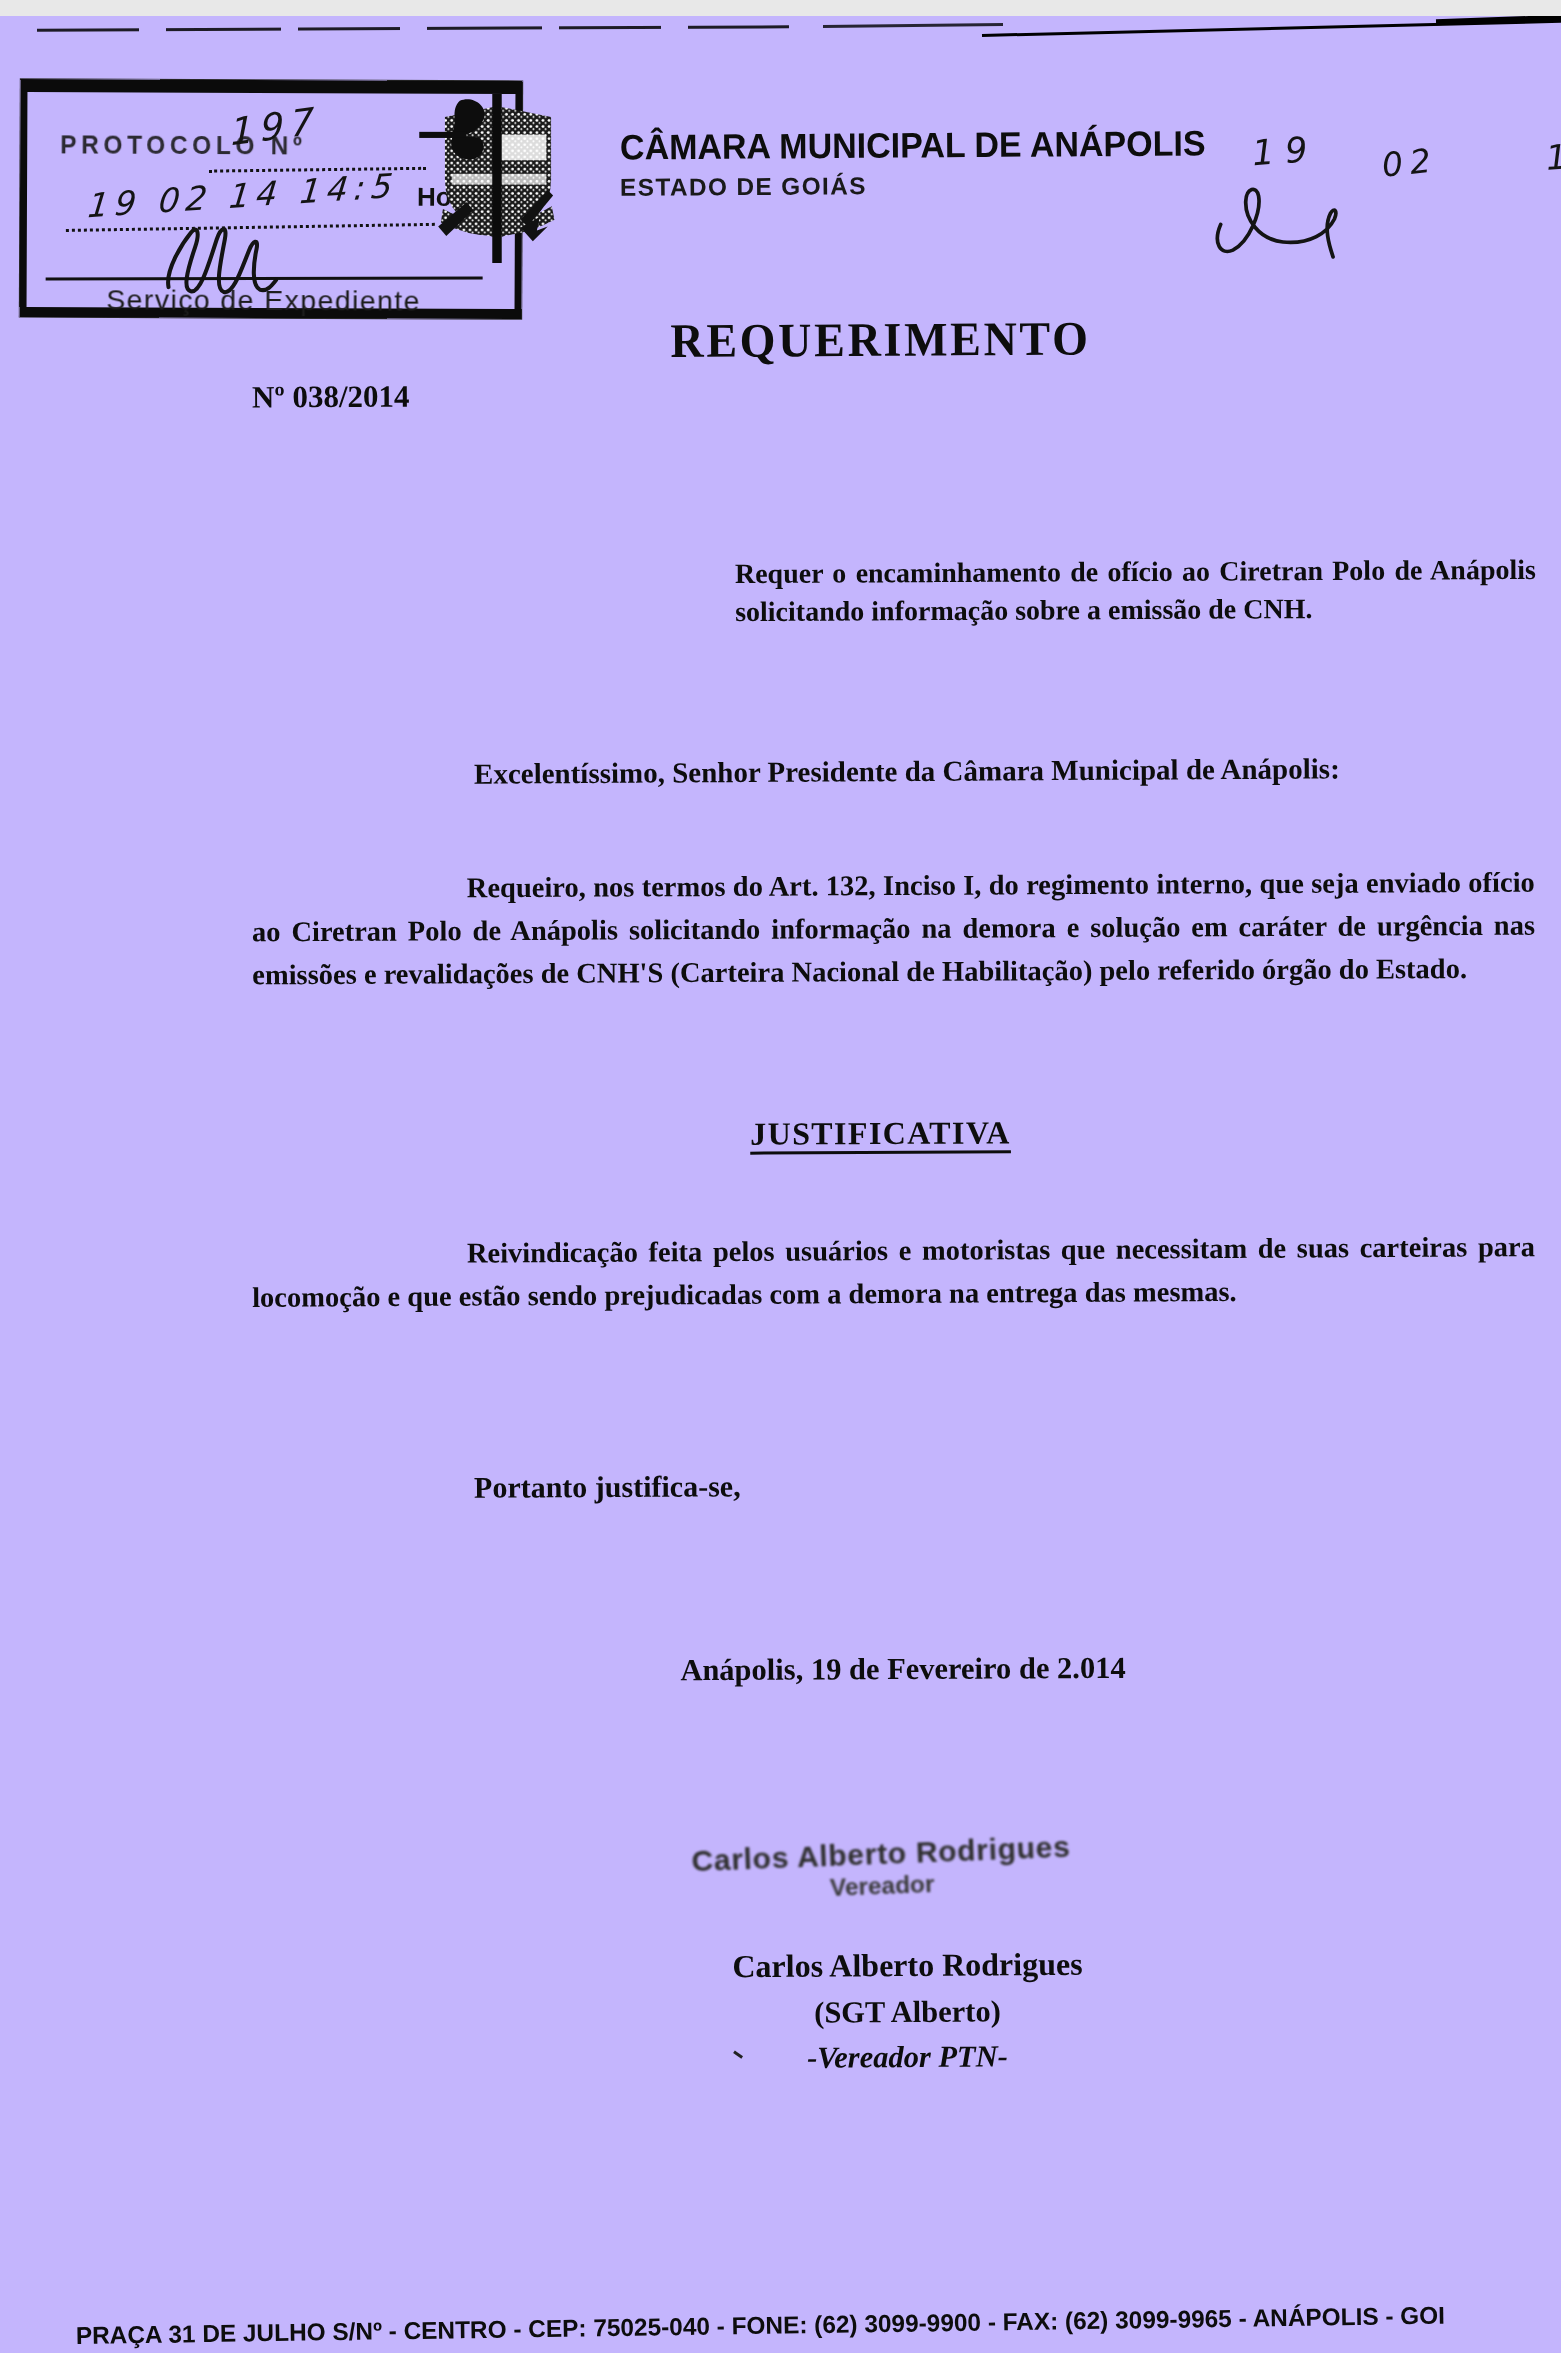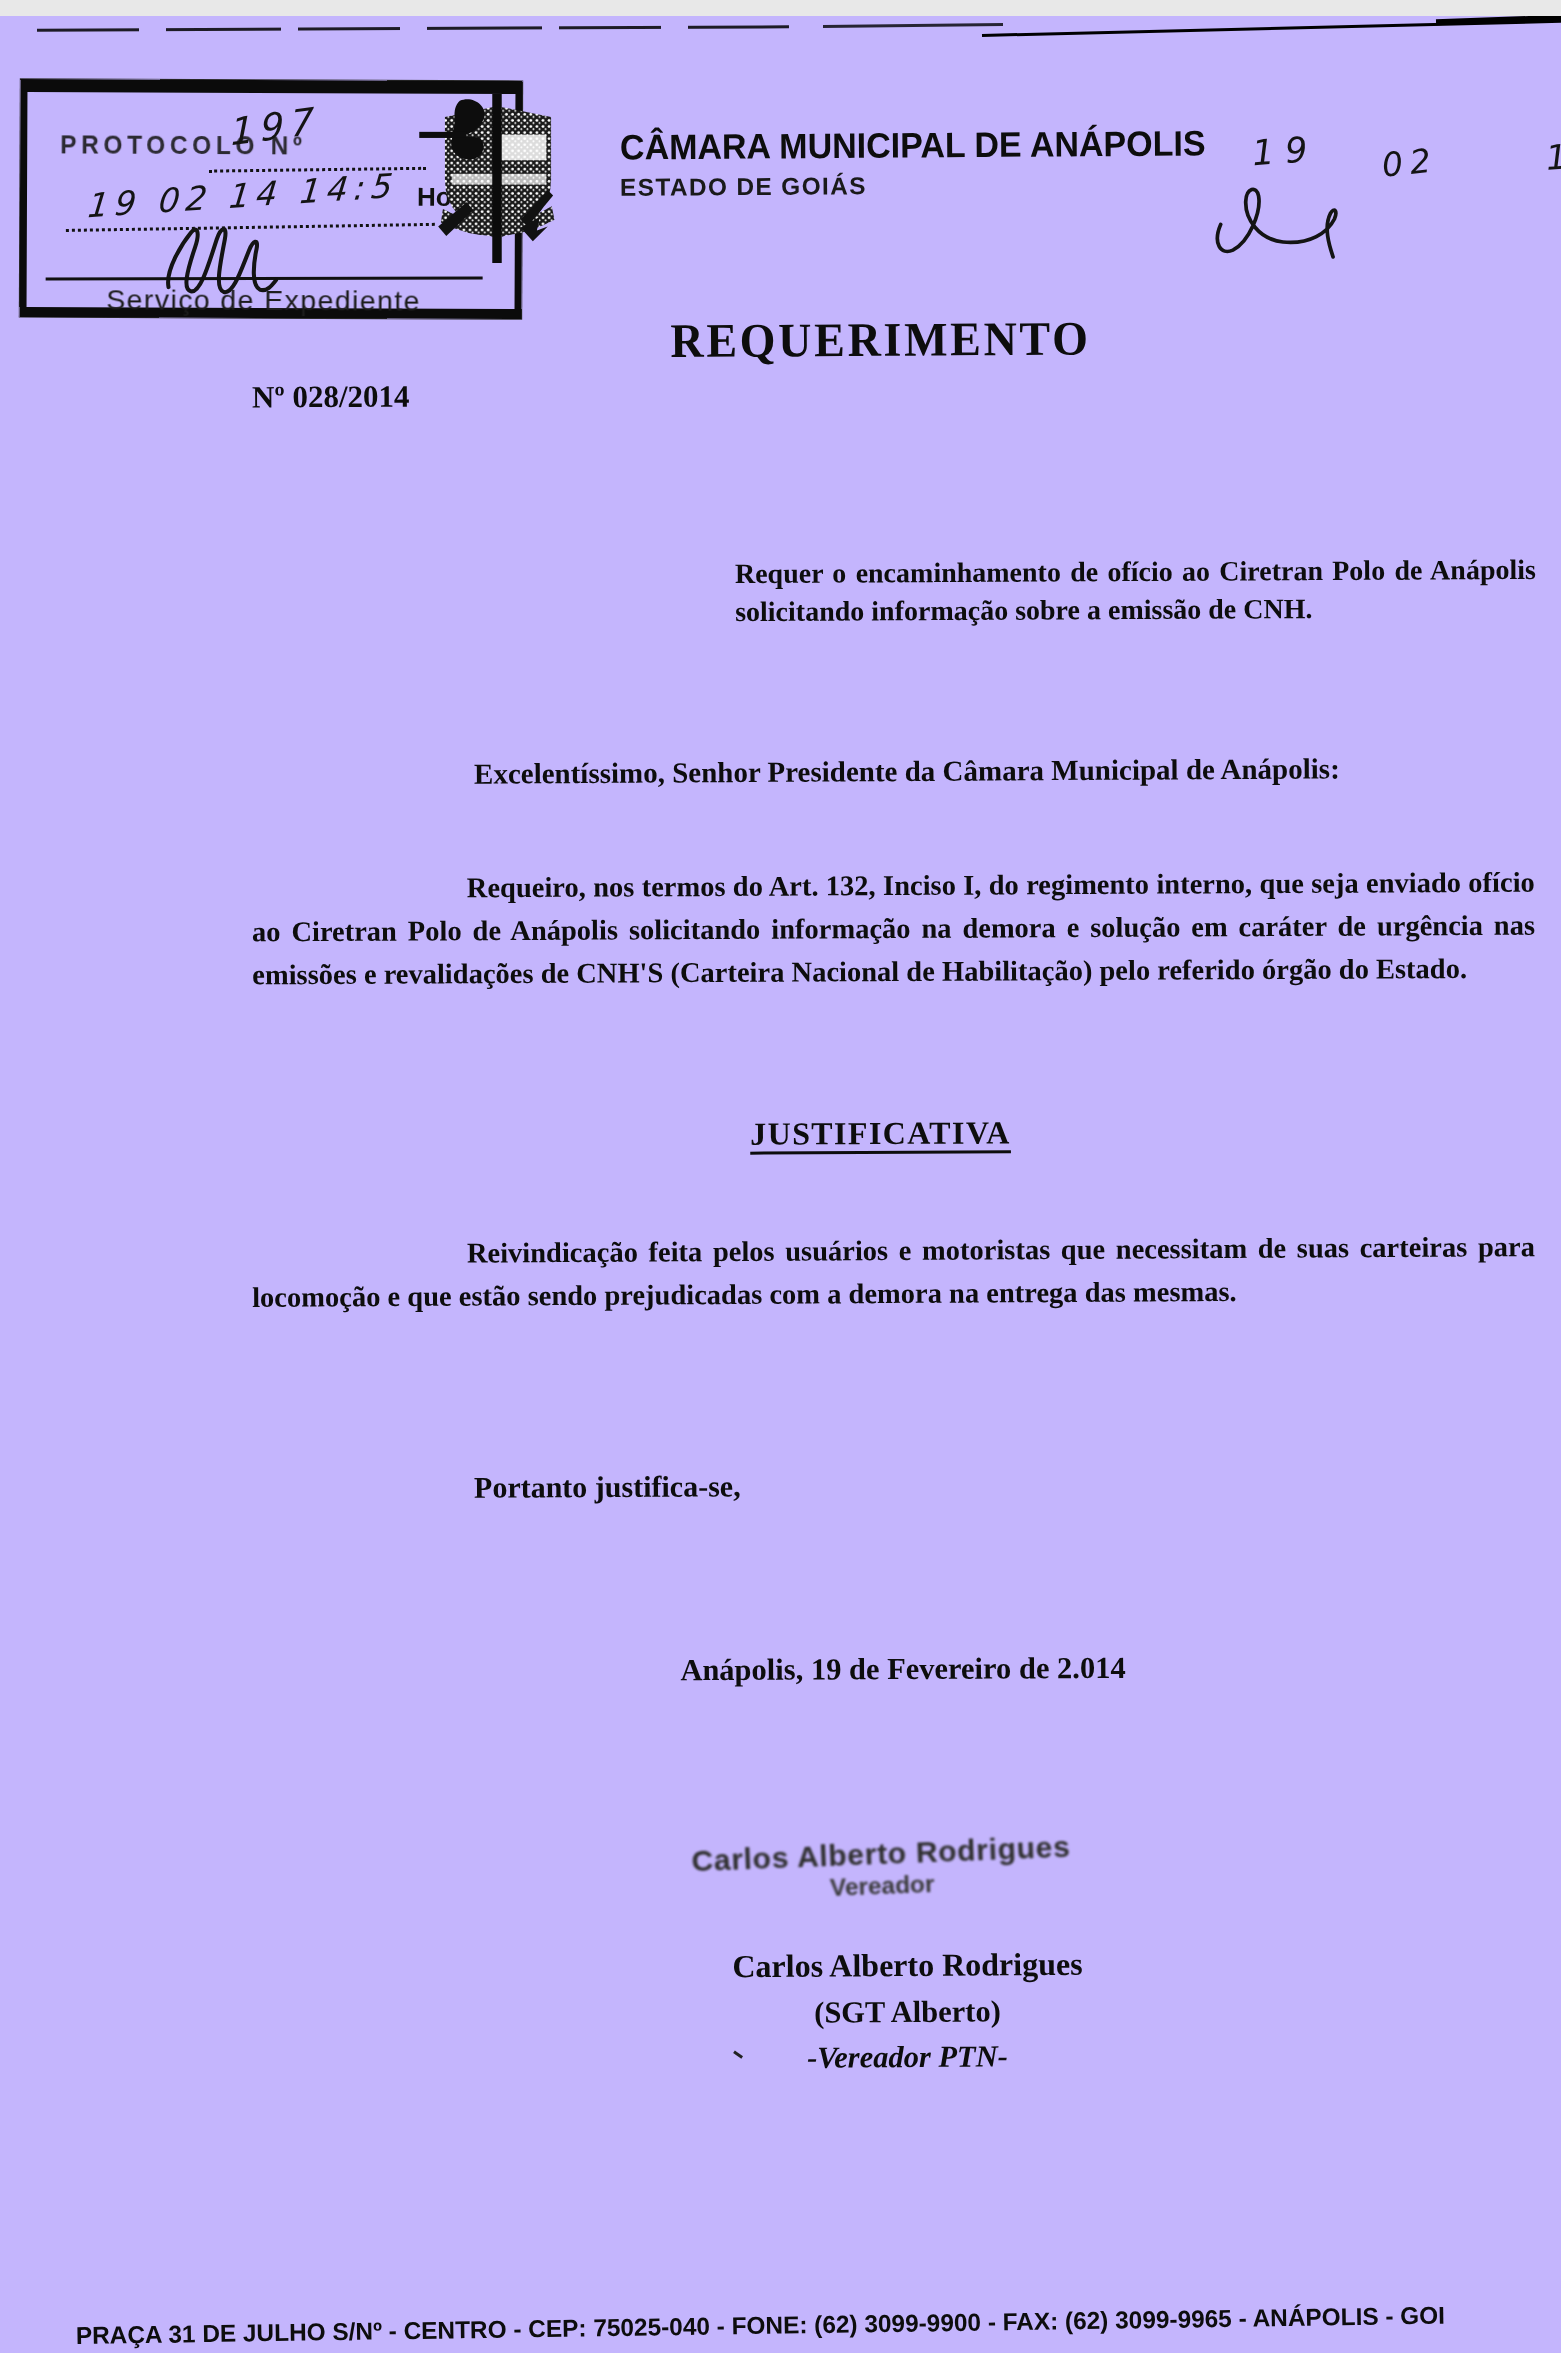--- a/index.html
+++ b/index.html
@@ -158,21 +158,21 @@
   <div class="abs org-state sans">ESTADO DE GOIÁS</div>
 
   <div class="abs hand hw-day">19</div>
   <div class="abs hand hw-month">02</div>
   <div class="abs hand hw-partial">1</div>
   <svg class="abs flourish" width="156" height="88" viewBox="0 0 230 130">
     <path d="M20,70 C8,98 20,116 38,108 C62,96 80,52 76,28 C73,12 58,16 57,36 C56,62 76,92 112,96 C152,100 178,82 188,62 C193,50 188,44 182,54 C172,74 180,100 186,118" stroke="#141414" stroke-width="5.5" fill="none" stroke-linecap="round"></path>
   </svg>
 
   <div class="abs title serif">REQUERIMENTO</div>
-  <div class="abs doc-num serif">Nº 028/2014</div>
+  <div class="abs doc-num serif">Nº 038/2014</div>
 
   <div class="abs summary serif">Requer o encaminhamento de ofício ao Ciretran Polo de Anápolis solicitando informação sobre a emissão de CNH.</div>
 
   <div class="abs salutation serif">Excelentíssimo, Senhor Presidente da Câmara Municipal de Anápolis:</div>
 
   <div class="abs request serif">Requeiro, nos termos do Art. 132, Inciso I, do regimento interno, que seja enviado ofício ao Ciretran Polo de Anápolis solicitando informação na demora e solução em caráter de urgência nas emissões e revalidações de CNH'S (Carteira Nacional de Habilitação) pelo referido órgão do Estado.</div>
 
   <div class="abs just-head serif"><span>JUSTIFICATIVA</span></div>
   <div class="abs just-body serif">Reivindicação feita pelos usuários e motoristas que necessitam de suas carteiras para locomoção e que estão sendo prejudicadas com a demora na entrega das mesmas.</div>
 

